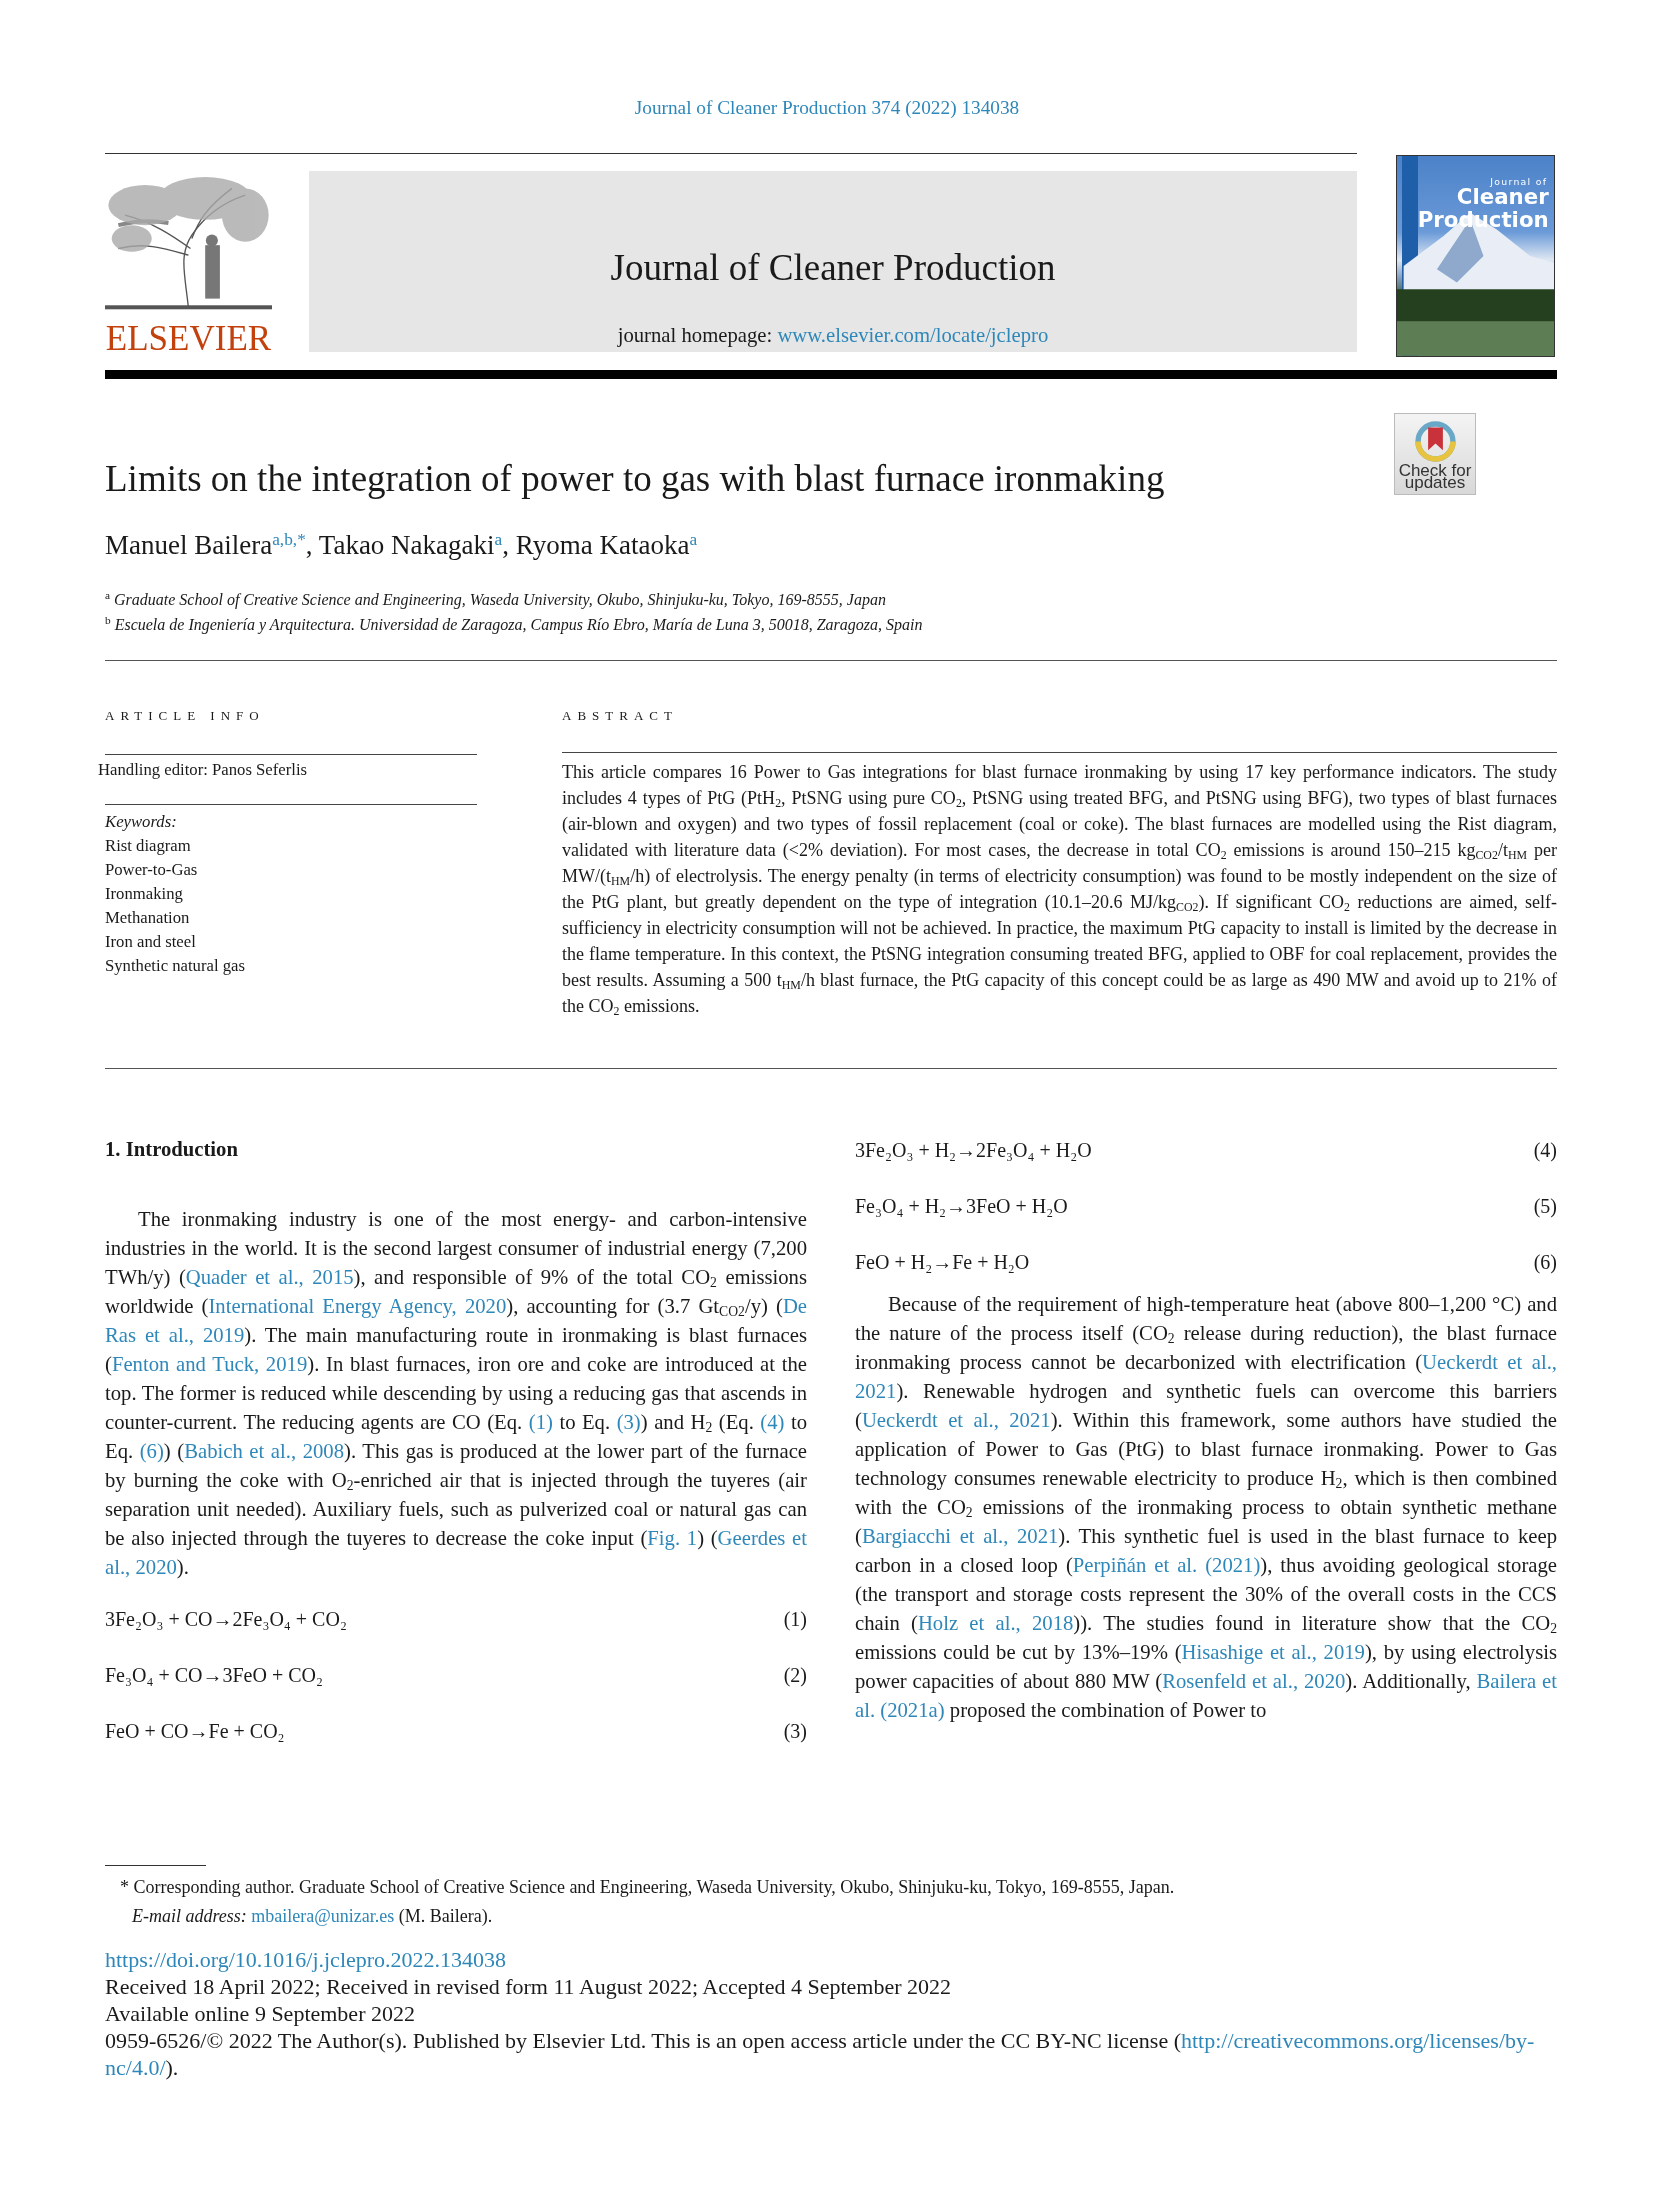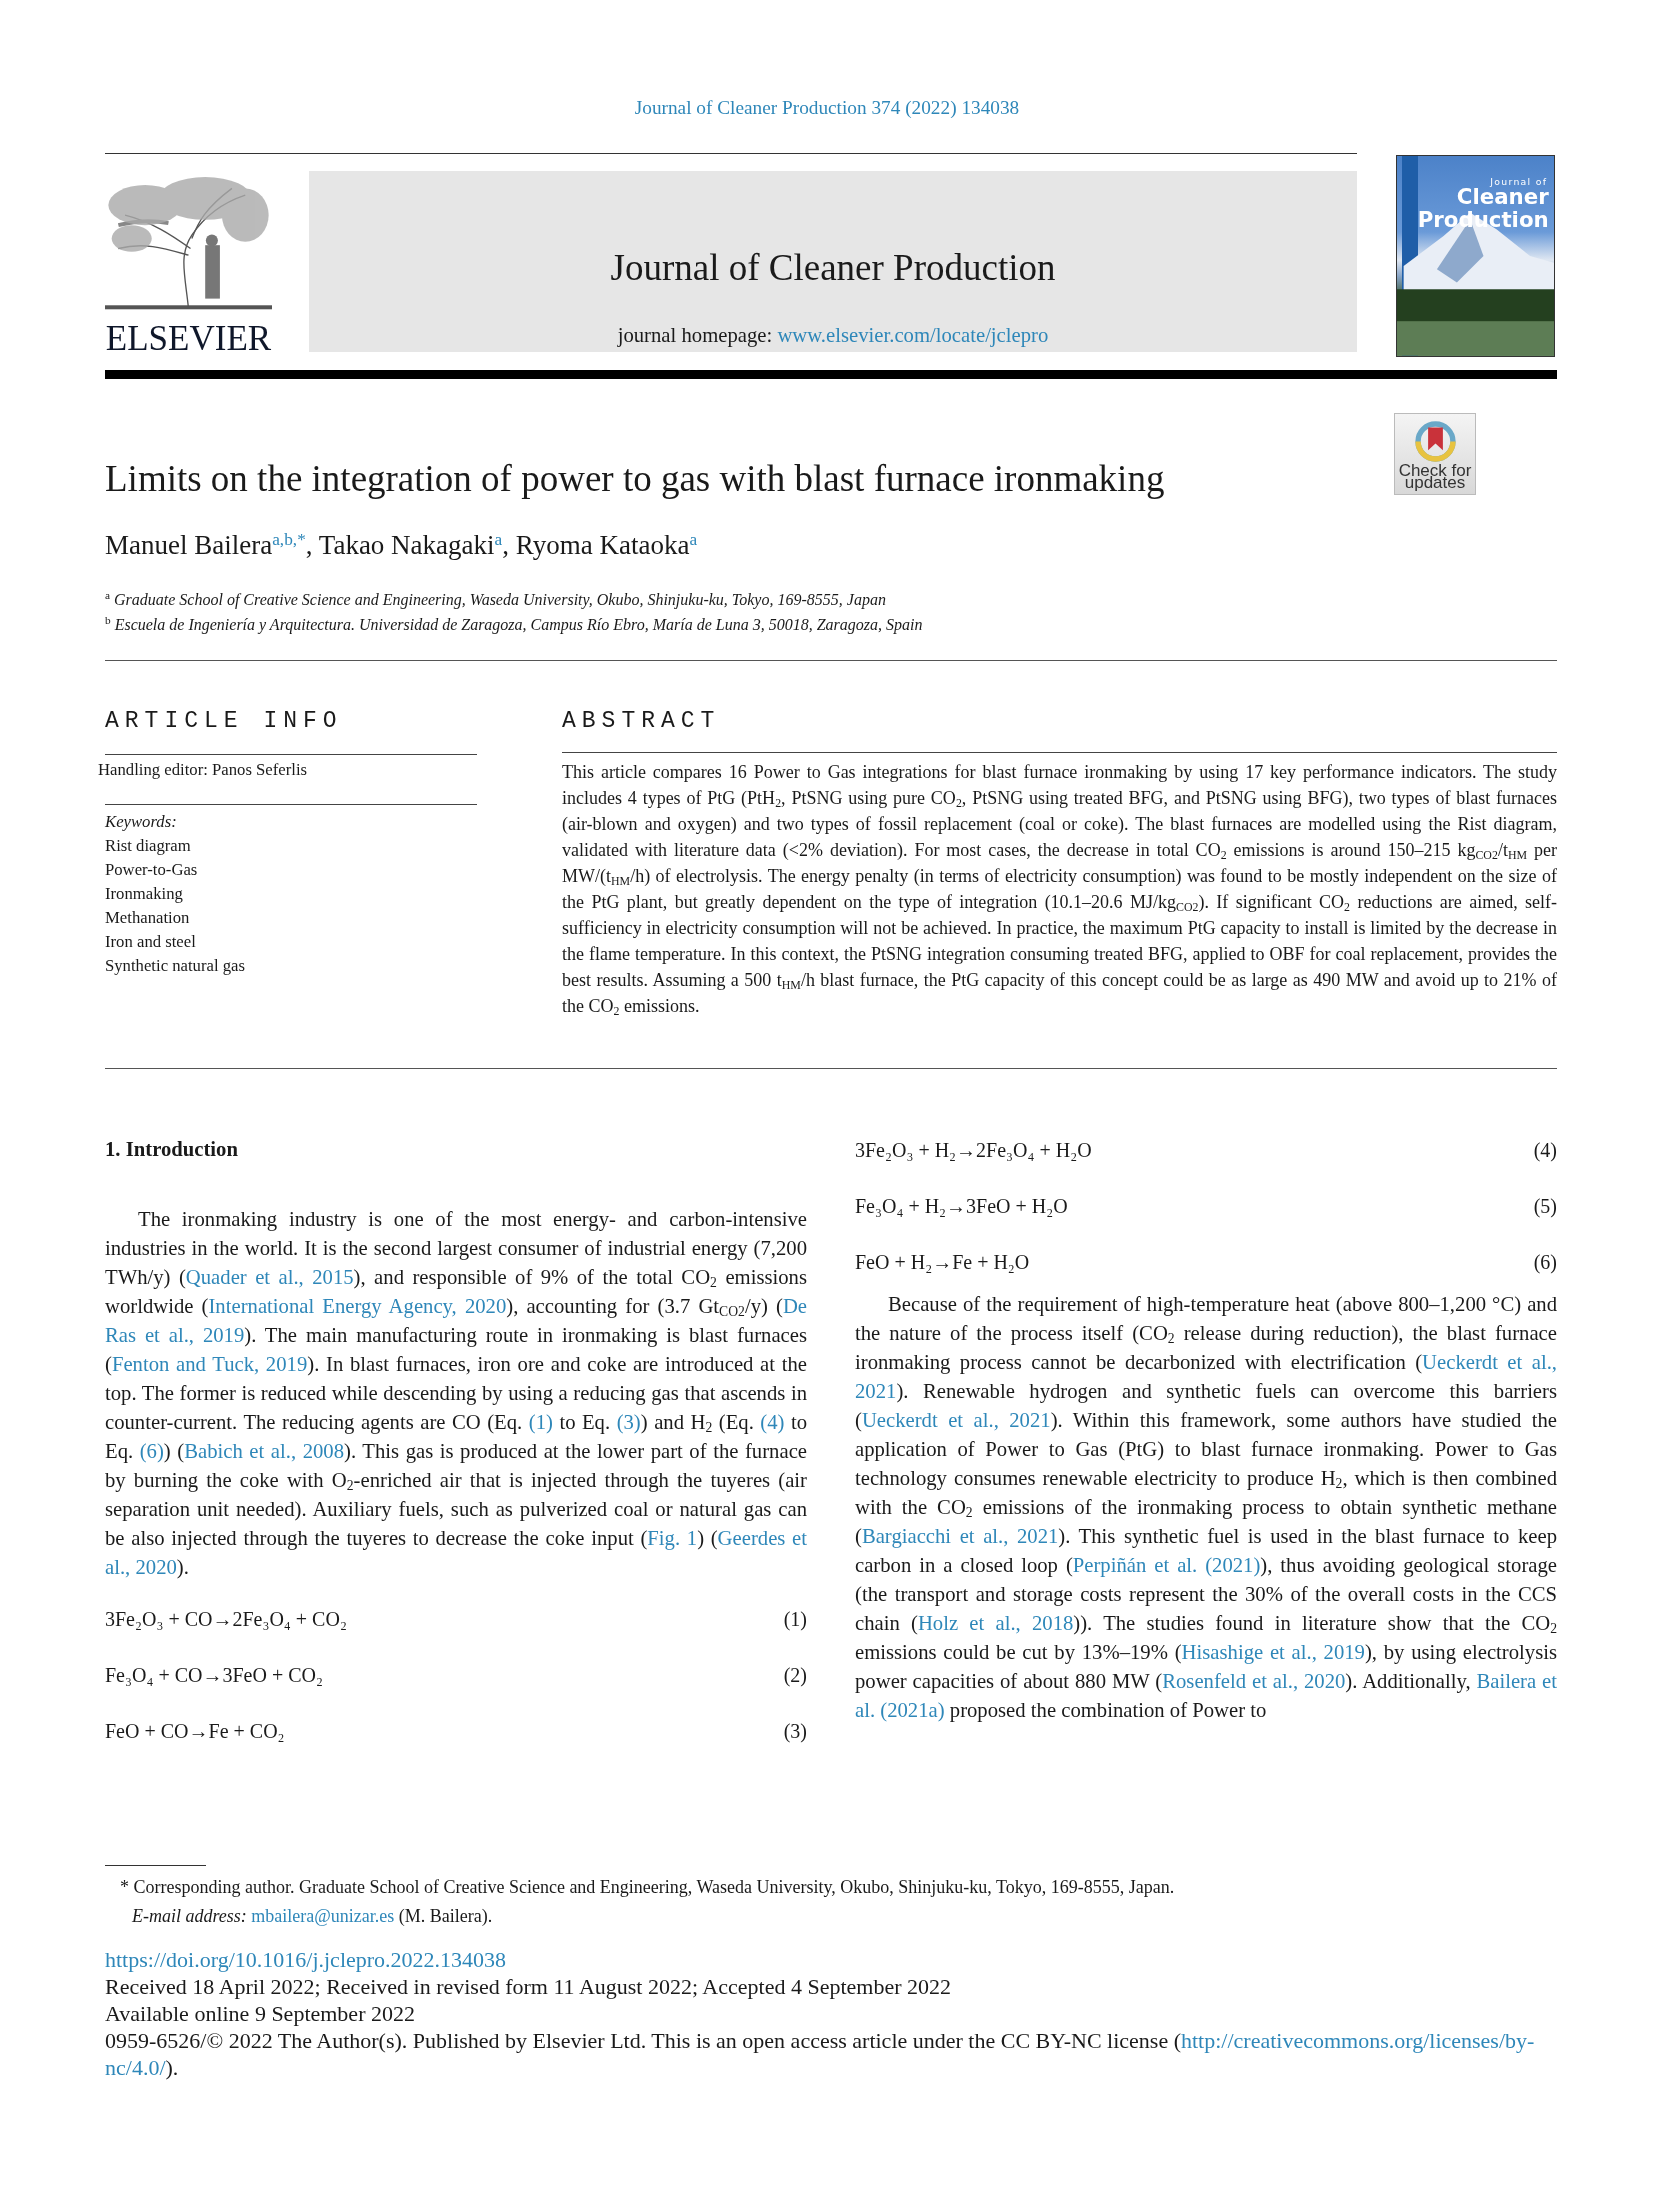--- a/index.html
+++ b/index.html
@@ -12,21 +12,21 @@
   .abs { position: absolute; }
   sub, sup { font-size: 66%; line-height: 0; }
   sub { vertical-align: -0.25em; }
   sup { vertical-align: 0.55em; }
 
   
   #journal-ref { top: 97px; left: 0; width: 1654px; text-align: center; font-size: 19.3px; }
   #top-rule { top: 153px; left: 105px; width: 1252px; height: 1.3px; background: #333; }
   #elsevier-logo { top: 175px; left: 105px; width: 167px; height: 181px; }
   #elsevier-word { position: absolute; bottom: 0; left: 0; width: 167px; text-align: center;
-    font-size: 35px; color: #0f172a; letter-spacing: 0px; line-height: 1; }
+    font-size: 35px; color: #c2410c; letter-spacing: 0px; line-height: 1; }
   #header-box { top: 171px; left: 309px; width: 1048px; height: 181px; background: #e6e6e6; }
   #header-box .contents { position: absolute; top: 10.7px; width: 100%; text-align: center; font-size: 20.7px; }
   #header-box .jtitle { position: absolute; top: 75px; width: 100%; text-align: center; font-size: 37px; }
   #header-box .homepage { position: absolute; top: 153px; width: 100%; text-align: center; font-size: 20.7px; }
   #cover { top: 155px; left: 1396px; width: 157px; height: 200px;
     background: linear-gradient(180deg, #4c82c9 0%, #6a9ad8 38%, #dfe7f2 52%, #8aa6c8 60%, #2c4f2a 72%, #3e6b34 86%, #6b8f6a 100%);
     border: 0.7px solid #333; overflow: hidden; }
   #cover .spine { position: absolute; left: 5.3px; top: 0; width: 16px; height: 100%; background: #1f5ea8; }
   #cover .ct1 { position: absolute; right: 6.7px; top: 20px; color: #fff; font-family: "DejaVu Sans", sans-serif; font-size: 9.3px; letter-spacing: 1.3px; }
   #cover .ct2 { position: absolute; right: 5.3px; top: 29px; color: #fff; font-family: "DejaVu Sans", sans-serif; font-size: 21.3px; font-weight: bold; line-height: 23px; text-align: right; }
@@ -39,21 +39,21 @@
   #check-updates .lbl { font-family: "Liberation Sans", sans-serif; font-size: 17px; line-height: 12px; color: #333; position: absolute; bottom: 5.3px; width: 100%; }
   #authors { top: 530px; left: 105px; font-size: 27px; }
   #authors sup { font-size: 17.3px; }
   .affil { left: 105px; font-size: 16px; font-style: italic; }
   .affil sup { font-style: normal; font-size: 11.3px; }
   #affil-a { top: 591px; }
   #affil-b { top: 616px; }
   #rule-after-affil { top: 660px; left: 105px; width: 1452px; height: 1.3px; background: #555; }
 
   
-  .spaced { letter-spacing: 6px; font-size: 23px; font-family: Liberation Mono, monospace; }
+  .spaced { letter-spacing: 6px; font-size: 13px; }
   #ai-heading { top: 708px; left: 105px; }
   #abs-heading { top: 708px; left: 562px; }
   #ai-rule1 { top: 754px; left: 105px; width: 372px; height: 1.3px; background: #444; }
   #handling { top: 760px; left: 98px; font-size: 16.7px; text-align: center; }
   #ai-rule2 { top: 804px; left: 105px; width: 372px; height: 1.3px; background: #444; }
   #keywords { top: 810px; left: 105px; font-size: 16.7px; line-height: 24px; }
   #keywords .kw-label { font-style: italic; }
   #abs-rule { top: 752px; left: 562px; width: 995px; height: 1.3px; background: #444; }
   #abstract-text { top: 759px; left: 562px; width: 995px; font-size: 18px; line-height: 26px; text-align: justify; }
   #rule-after-abs { top: 1068px; left: 105px; width: 1452px; height: 1.3px; background: #555; }

